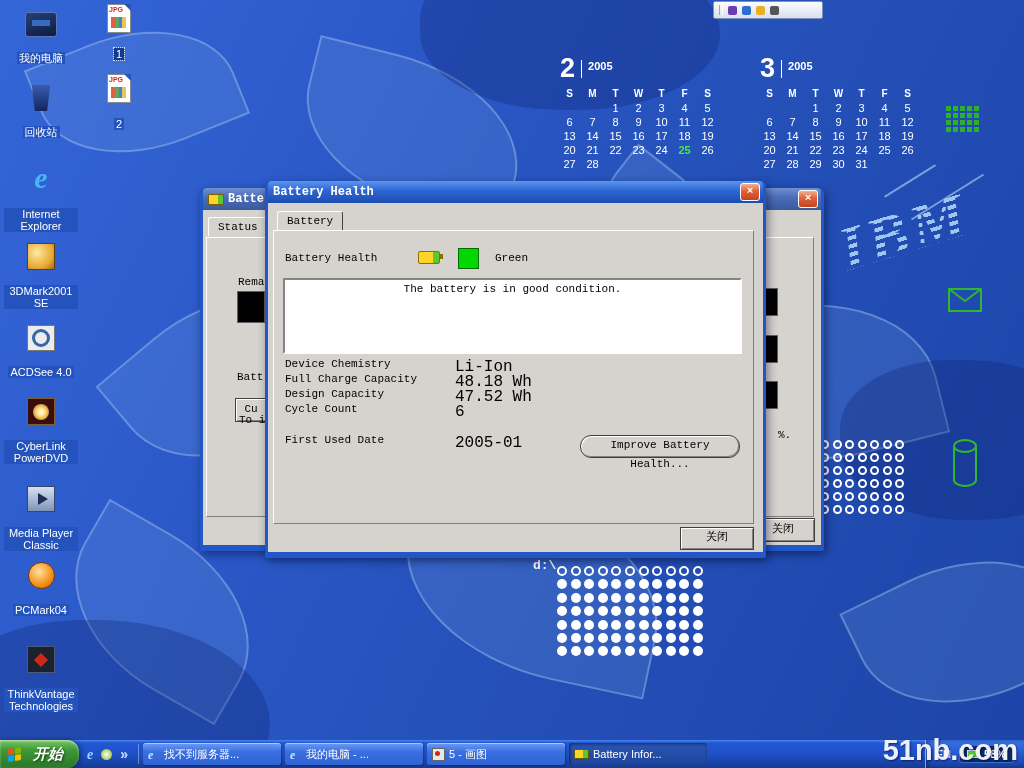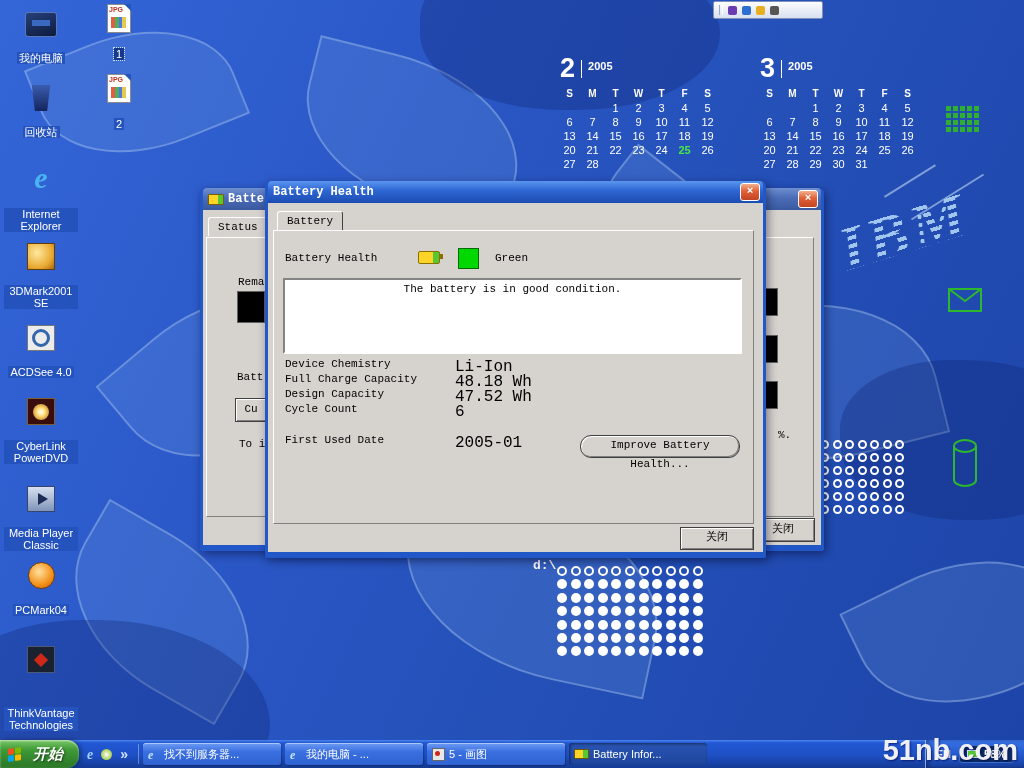--- a/index.html
+++ b/index.html
@@ -475,21 +475,21 @@
         <div class="dlabel">CyberLink PowerDVD</div>
       </div>
       <div class="desk-icon" style="top: 486px;">
         <div class="dicon di-media-player-classic"></div>
         <div class="dlabel">Media Player Classic</div>
       </div>
       <div class="desk-icon" style="top: 562px;">
         <div class="dicon di-pcmark04"></div>
         <div class="dlabel">PCMark04</div>
       </div>
-      <div class="desk-icon" style="top: 646px; gap: 19px;">
+      <div class="desk-icon" style="top: 646px;">
         <div class="dicon di-thinkvantage"></div>
         <div class="dlabel">ThinkVantage Technologies</div>
       </div>
     </div>
   <div>
       <div class="desk-icon" style="top: 4px; left: 99px; width: 40px;">
         <div class="ficon">
           <span class="ftag">JPG</span>
         </div>
         <div class="dlabel sel">1</div>
@@ -516,21 +516,21 @@
       <span>Batte</span>
       <span class="close-btn"></span>
     </div>
     <div class="win-body" style="height:335px;">
       <span class="tab" style="left:5px;top:7px;">Status</span>
       <div class="tab-page" style="left:3px;top:27px;width:606px;height:278px;"></div>
       <span class="lab mono" style="left:35px;top:66px;">Remai</span>
       <div class="blackbar" style="left:34px;top:81px;width:26px;height:30px;"></div>
       <span class="lab mono" style="left:34px;top:161px;">Batt</span>
       <div class="cbtn" style="left:32px;top:188px;width:30px;height:22px;line-height:20px;">Cu</div>
-      <span class="lab mono" style="left:36px;top:228px;">To i</span>
+      <span class="lab mono" style="left:36px;top:204px;">To i</span>
       <div class="blackbar" style="left:549px;top:78px;width:24px;height:26px;"></div>
       <div class="blackbar" style="left:549px;top:125px;width:24px;height:26px;"></div>
       <div class="blackbar" style="left:549px;top:171px;width:24px;height:26px;"></div>
       <span class="lab mono" style="left:575px;top:219px;">%.</span>
       <div class="cbtn" style="left:548px;top:308px;width:62px;height:22px;line-height:20px;">关闭</div>
     </div>
   </div>
 
   <div class="win" style="left:265px;top:181px;width:495px;height:374px;z-index:10;">
     <div class="titlebar">

